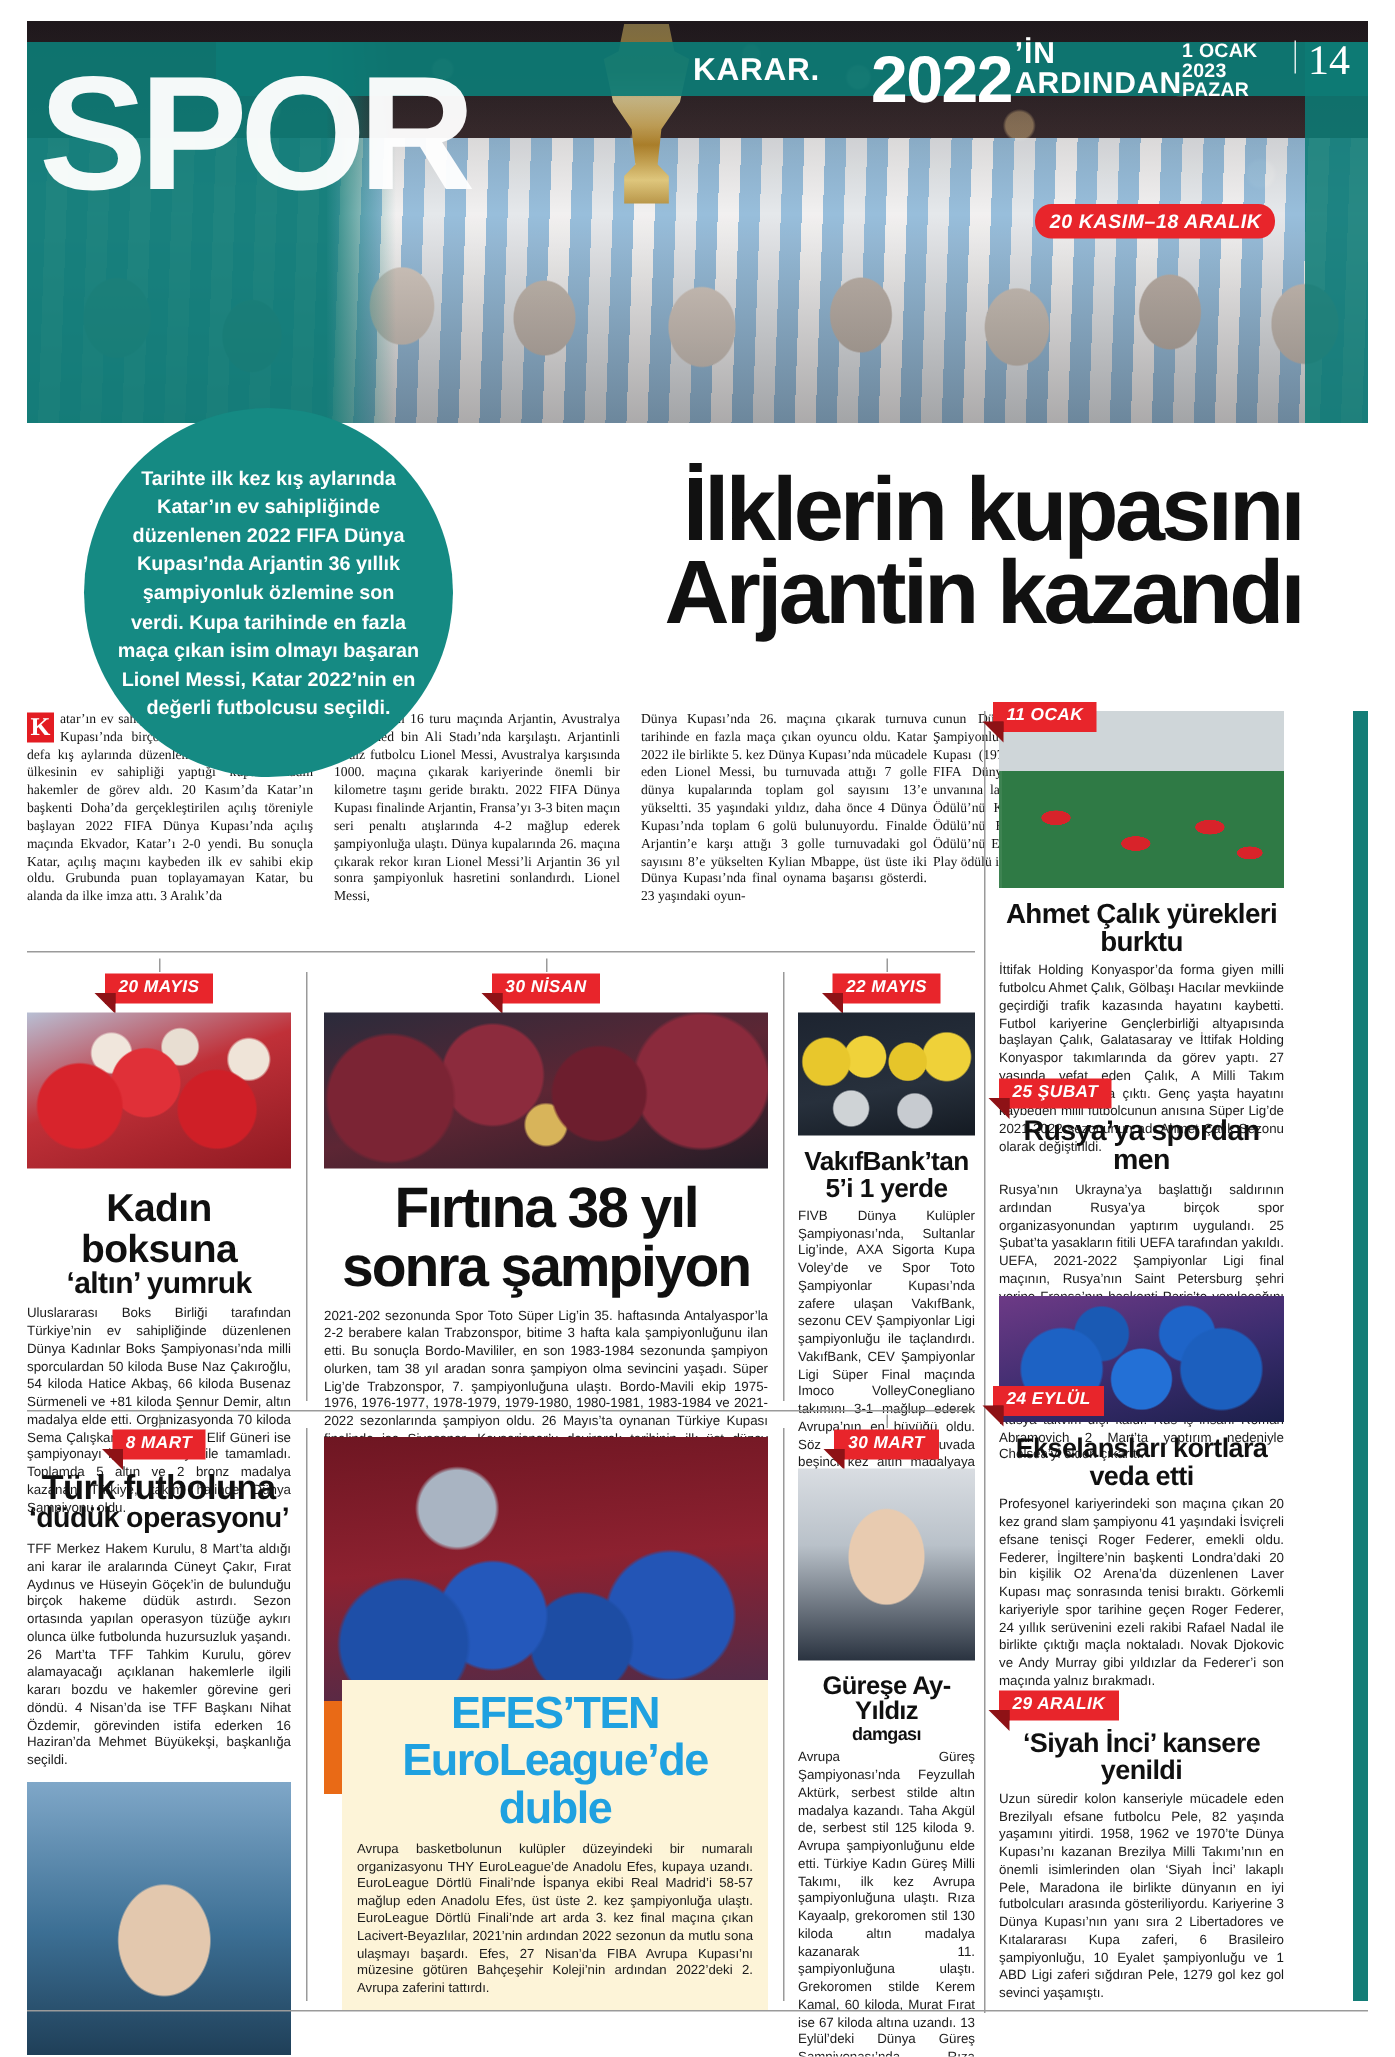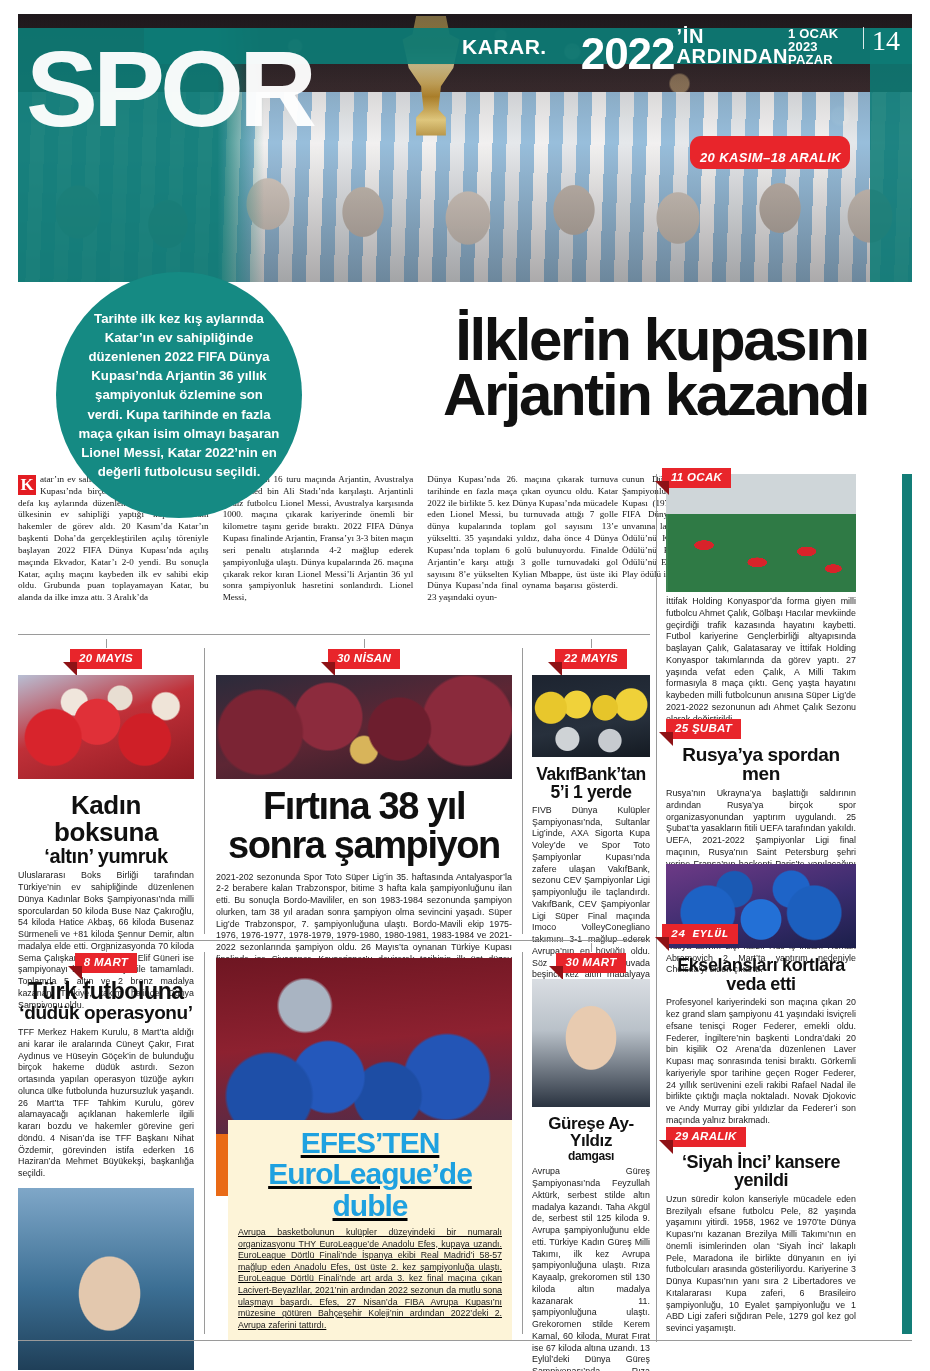--- a/index.html
+++ b/index.html
@@ -102,21 +102,21 @@
   .mast-date .d {
     color:#fff; font:700 13px/1 "Liberation Sans", sans-serif; letter-spacing:.2px;
   }
   .mast-date .bar { width:2px; height:22px; background:#fff; opacity:.85; }
   .mast-date .pg { color:#fff; font:400 28px/1 "Liberation Serif", serif; }
 
   .date-badge-red {
     position:absolute; right:62px; top:122px;
     background:#e8252b; color:#fff;
     font: italic 900 13px/1 "Liberation Sans", sans-serif;
-    letter-spacing:.4px; padding:15px 9px 5px 10px;border-radius:11px;
+    letter-spacing:.4px; padding:5px 9px 5px 10px;border-radius:11px;
   }
 
   
   .blurb {
     position:absolute; left:56px; top:272px;
     width: 246px; height: 246px; border-radius: 50%;
     background:#158a83; color:#ffffff;
     display:flex; align-items:center; justify-content:center; text-align:center;
     padding: 20px 22px;
     font: 700 13.2px/1.45 "Liberation Sans", sans-serif;
@@ -234,21 +234,21 @@
       linear-gradient(160deg,#e9e3d8 0%, #cfc8bb 45%, #6a6257 100%); }
   .ph-pele::after { content:""; position:absolute; right:4%; bottom:2%;
       width:52%; height:72%;
       background: linear-gradient(160deg,#f2d22a 0%, #e8c417 55%, #1f7a3c 100%);
       clip-path: polygon(16% 8%, 50% 0%, 84% 8%, 100% 26%, 86% 36%, 88% 100%, 12% 100%, 14% 36%, 0% 26%); }
 
   
   .blk { position:absolute; }
 
   .efes-card {
-    position:absolute; background:#fdf4d8; padding:8px 10px 9px 10px;text-decoration:underline;
+    position:absolute; background:#fdf4d8; padding:8px 10px 9px 10px;
   }
   .efes-t1 { color:#1fa1e0; font: 900 30px/1 "Liberation Sans", sans-serif; text-align:center; letter-spacing:-1px; }
   .efes-t2 { color:#1fa1e0; font: 900 30px/1.05 "Liberation Sans", sans-serif; text-align:center; letter-spacing:-1px; }
   .efes-body { font: 400 8.8px/1.32 "Liberation Sans", sans-serif; color:#1b1b1b; text-align:justify; margin-top:6px; }
 
   .teal-edge { position:absolute; right:18px; top:474px; width:10px; height:860px; background:#137d77; }
 </style>
 </head>
 <body>
 
@@ -301,33 +301,34 @@
   <div class="rule-h" style="left:18px;top:634px;width:632px;"></div>
 
   <div class="rule-v" style="left:656px;top:474px;height:868px;"></div>
   <div class="teal-edge"></div>
 
   <div class="blk" style="left:666px;top:474px;width:190px;">
     <div style="position:relative;">
       <div class="photo ph-stadium" style="height:118px;"></div>
       <span class="datetag" style="position:absolute;left:-4px;top:-6px;">11 OCAK</span>
     </div>
+    <div class="art-title" style="margin-top:7px;font-size:18.5px;">Ahmet Çalık yürekleri burktu</div>
     <div class="art-body">İttifak Holding Konyaspor’da forma giyen milli futbolcu Ahmet Çalık, Gölbaşı Hacılar mevkiinde geçirdiği trafik kazasında hayatını kaybetti. Futbol kariyerine Gençlerbirliği altyapısında başlayan Çalık, Galatasaray ve İttifak Holding Konyaspor takımlarında da görev yaptı. 27 yaşında vefat eden Çalık, A Milli Takım formasıyla 8 maça çıktı. Genç yaşta hayatını kaybeden milli futbolcunun anısına Süper Lig’de 2021-2022 sezonunun adı Ahmet Çalık Sezonu olarak değiştirildi.</div>
   </div>
 
   <div class="blk" style="left:666px;top:718px;width:190px;">
     <span class="datetag">25 ŞUBAT</span>
     <div class="art-title" style="margin-top:6px;font-size:19px;">Rusya’ya spordan men</div>
     <div class="art-body">Rusya’nın Ukrayna’ya başlattığı saldırının ardından Rusya’ya birçok spor organizasyonundan yaptırım uygulandı. 25 Şubat’ta yasakların fitili UEFA tarafından yakıldı. UEFA, 2021-2022 Şampiyonlar Ligi final maçının, Rusya’nın Saint Petersburg şehri yerine Fransa’nın başkenti Paris’te yapılacağını açıkladı. FIFA ise Rusya’da maç oynanmayacağını, maçlarda Rusya bayrağı ve marşının kullanılmayacağını açıkladı. EuroLeague yönetimi de Rus takımlarını turnuva dışı bıraktı. Söz konusu kararları FIVB ve Dünya Atletizm Birliği takip ederken F1’de de Rusya takvim dışı kaldı. Rus iş insanı Roman Abramovich 2 Mart’ta yaptırım nedeniyle Chelsea’yi elden çıkarttı.</div>
   </div>
 
   <div class="blk" style="left:666px;top:952px;width:190px;">
     <div style="position:relative;margin-top:-88px;">
       <div class="photo ph-tennis" style="height:84px;"></div>
-      <span class="datetag" style="position:absolute;left:-4px;top:60px;font-family:Liberation Mono, monospace;">24 EYLÜL</span>
+      <span class="datetag" style="position:absolute;left:-4px;top:60px;">24 EYLÜL</span>
     </div>
     <div class="art-title" style="margin-top:8px;font-size:18px;">Ekselansları kortlara veda etti</div>
     <div class="art-body">Profesyonel kariyerindeki son maçına çıkan 20 kez grand slam şampiyonu 41 yaşındaki İsviçreli efsane tenisçi Roger Federer, emekli oldu. Federer, İngiltere’nin başkenti Londra’daki 20 bin kişilik O2 Arena’da düzenlenen Laver Kupası maç sonrasında tenisi bıraktı. Görkemli kariyeriyle spor tarihine geçen Roger Federer, 24 yıllık serüvenini ezeli rakibi Rafael Nadal ile birlikte çıktığı maçla noktaladı. Novak Djokovic ve Andy Murray gibi yıldızlar da Federer’i son maçında yalnız bırakmadı.</div>
   </div>
 
   <div class="blk" style="left:666px;top:1126px;width:190px;">
     <span class="datetag">29 ARALIK</span>
     <div class="art-title" style="margin-top:6px;font-size:18px;">‘Siyah İnci’ kansere yenildi</div>
     <div style="position:relative;">
       <div class="art-body" style="shape-outside:none;">Uzun süredir kolon kanseriyle mücadele eden Brezilyalı efsane futbolcu Pele, 82 yaşında yaşamını yitirdi. 1958, 1962 ve 1970’te Dünya Kupası’nı kazanan Brezilya Milli Takımı’nın en önemli isimlerinden olan ‘Siyah İnci’ lakaplı Pele, Maradona ile birlikte dünyanın en iyi futbolcuları arasında gösteriliyordu. Kariyerine 3 Dünya Kupası’nın yanı sıra 2 Libertadores ve Kıtalararası Kupa zaferi, 6 Brasileiro şampiyonluğu, 10 Eyalet şampiyonluğu ve 1 ABD Ligi zaferi sığdıran Pele, 1279 gol kez gol sevinci yaşamıştı.</div>

